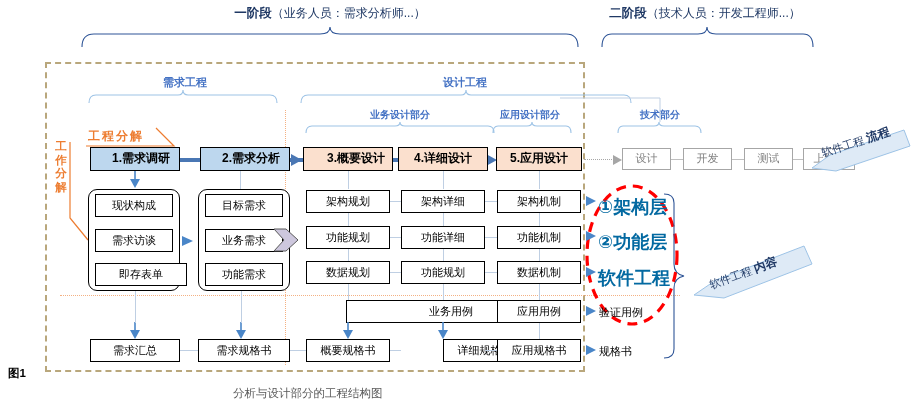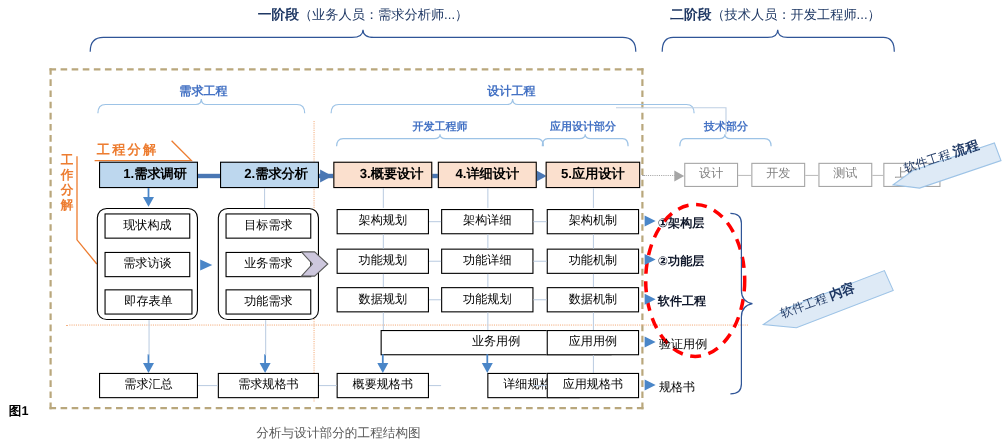--- a/index.html
+++ b/index.html
@@ -40,21 +40,21 @@
   .greybox{
     border:1.2px solid #a6a6a6;background:#fff;height:22px;line-height:19px;
     text-align:center;font-size:11px;color:#808080;white-space:nowrap;
   }
   .rounded-group{
     border:1.6px solid #000;border-radius:9px;background:#fff;
   }
 
   
   .plainlabel{font-size:11px;color:#000;white-space:nowrap;}
-  .redlabel{font-size:11px;font-weight:bold;color:#0f172a;white-space:nowrap;}
+  .redlabel{font-size:18px;font-weight:bold;color:#0369a1;white-space:nowrap;}
 
   
   .orange-h{
     font-size:12px;font-weight:bold;color:#ed7d31;letter-spacing:2px;white-space:nowrap;
   }
   .orange-v{
     font-size:11.5px;font-weight:bold;color:#ed7d31;line-height:13.5px;
     text-align:center;width:12px;
   }
   .thickline{background:#4a77b4;height:4px;}
@@ -105,21 +105,21 @@
 <div class="abs grp-caption" style="left:105px;top:75px;width:160px;">需求工程</div>
 <svg class="abs" style="left:88px;top:90px;" width="190" height="14" viewBox="0 0 190 14">
   <path d="M1 13 Q1 5 8 5 L90 5 Q95 5 95 0 Q95 5 100 5 L182 5 Q189 5 189 13" fill="none" stroke="#9dc3e6" stroke-width="1.1"></path>
 </svg>
 
 <div class="abs grp-caption" style="left:385px;top:75px;width:160px;">设计工程</div>
 <svg class="abs" style="left:300px;top:90px;" width="332" height="14" viewBox="0 0 332 14">
   <path d="M1 13 Q1 5 8 5 L161 5 Q166 5 166 0 Q166 5 171 5 L324 5 Q331 5 331 13" fill="none" stroke="#9dc3e6" stroke-width="1.1"></path>
 </svg>
 
-<div class="abs sub-caption" style="left:335px;top:108px;width:130px;">开发工程师</div>
+<div class="abs sub-caption" style="left:335px;top:108px;width:130px;">业务设计部分</div>
 <svg class="abs" style="left:305px;top:122px;" width="190" height="12" viewBox="0 0 190 12">
   <path d="M1 11 Q1 4 7 4 L90 4 Q95 4 95 0 Q95 4 100 4 L183 4 Q189 4 189 11" fill="none" stroke="#9dc3e6" stroke-width="1.1"></path>
 </svg>
 
 <div class="abs sub-caption" style="left:470px;top:108px;width:120px;">应用设计部分</div>
 <svg class="abs" style="left:492px;top:122px;" width="80" height="12" viewBox="0 0 80 12">
   <path d="M1 11 Q1 4 6 4 L35 4 Q40 4 40 0 Q40 4 45 4 L74 4 Q79 4 79 11" fill="none" stroke="#9dc3e6" stroke-width="1.1"></path>
 </svg>
 
 <div class="abs sub-caption" style="left:600px;top:108px;width:120px;">技术部分</div>
@@ -180,21 +180,21 @@
 
 <svg class="abs" style="left:129px;top:171px;" width="12" height="18" viewBox="0 0 12 18">
   <path d="M6 0 L6 9" stroke="#4a86c8" stroke-width="1.6" fill="none"></path>
   <path d="M1 8 L11 8 L6 17 Z" fill="#4a86c8"></path>
 </svg>
 <div class="abs vline" style="left:240px;top:171px;height:18px;"></div>
 
 <div class="abs rounded-group" style="left:88px;top:189px;width:92px;height:102px;"></div>
 <div class="abs subbox" style="left:95px;top:194px;width:78px;">现状构成</div>
 <div class="abs subbox" style="left:95px;top:229px;width:78px;">需求访谈</div>
-<div class="abs subbox" style="left:95px;top:263px;width:80px;">即存表单</div>
+<div class="abs subbox" style="left:95px;top:263px;width:92px;">即存表单</div>
 
 <svg class="abs" style="left:182px;top:234px;" width="16" height="14" viewBox="0 0 16 14">
   <path d="M0 2 L11 7 L0 12 Z" fill="#4a86c8"></path>
 </svg>
 
 <div class="abs rounded-group" style="left:198px;top:189px;width:92px;height:102px;"></div>
 <div class="abs subbox" style="left:205px;top:194px;width:78px;">目标需求</div>
 <div class="abs subbox" style="left:205px;top:229px;width:78px;">业务需求</div>
 <div class="abs subbox" style="left:205px;top:263px;width:78px;">功能需求</div>
 

